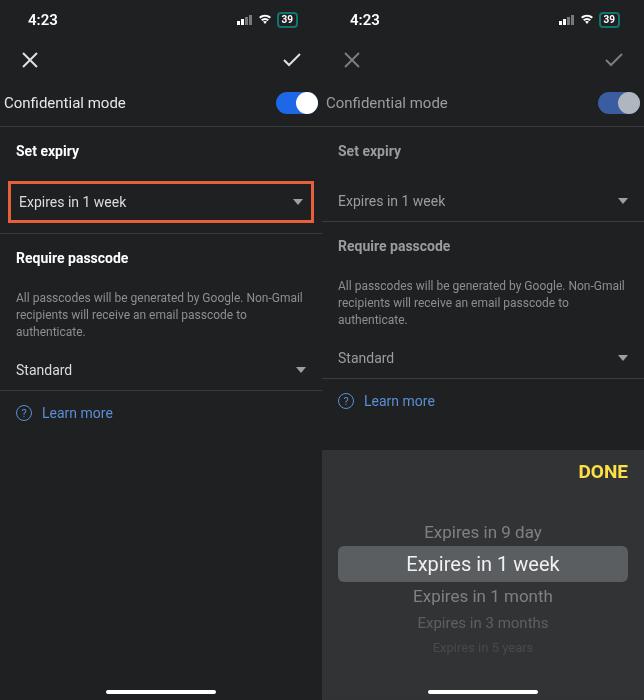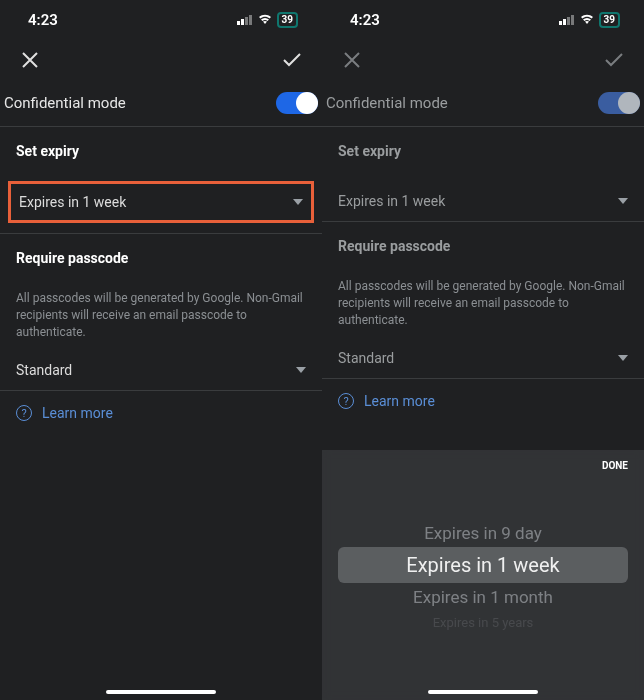--- a/index.html
+++ b/index.html
@@ -167,23 +167,23 @@
     height: 250px;
     background: rgba(60,62,64,0.65);
     backdrop-filter: blur(4px);
   }
   .picker-bar {
     display: flex;
     justify-content: flex-end;
     padding: 10px 16px;
   }
   .done {
-    color: #ffffff;
+    color: #fde047;
     font-weight: 700;
-    font-size: 10px;
+    font-size: 19px;
     cursor: pointer;
   }
   .wheel {
     position: relative;
     height: 190px;
     overflow: hidden;
     display: flex;
     flex-direction: column;
     align-items: center;
     justify-content: center;
@@ -339,18 +339,19 @@
   </div>
 
   <div class="picker">
     <div class="picker-bar">
       <span class="done">DONE</span>
     </div>
     <div class="wheel">
       <div class="wheel-item fade1">Expires in 9 day</div>
       <div class="wheel-item sel">Expires in 1 week</div>
       <div class="wheel-item fade1">Expires in 1 month</div>
+      <div class="wheel-item fade2">Expires in 3 months</div>
       <div class="wheel-item fade2" style="opacity:0.2;font-size:13px">Expires in 5 years</div>
     </div>
   </div>
 
   <div class="home-indicator"></div>
 </div>
 
 </body></html>

